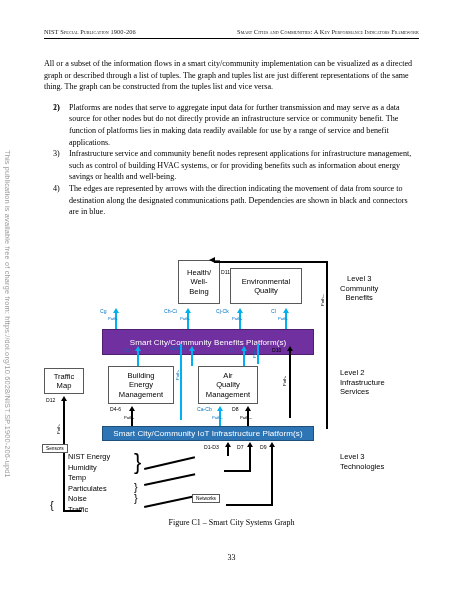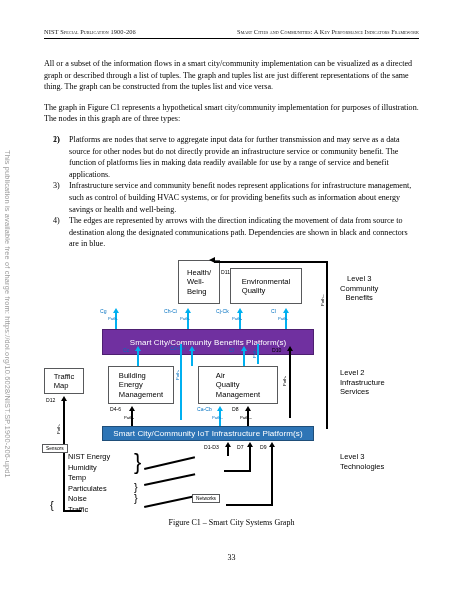--- a/index.html
+++ b/index.html
@@ -39,21 +39,21 @@
     padding-left:25px;position:relative;margin-bottom:0px;
   }
   ol.list li .num{position:absolute;left:9px;top:0;}
 
   
   .figure{position:absolute;left:28px;top:258px;width:408px;height:255px;}
   .fbox{
     position:absolute;border:1px solid #58595b;background:#fff;
     font-family:"Liberation Sans", sans-serif;
     font-size:7.6px;line-height:9.4px;color:#000;
-    display:flex;align-items:center;justify-content:center;text-align:left;
+    display:flex;align-items:center;justify-content:center;text-align:center;
     box-sizing:border-box;
   }
   .bar{
     position:absolute;box-sizing:border-box;
     font-family:"Liberation Sans", sans-serif;
     font-size:8px;color:#fff;display:flex;align-items:center;justify-content:center;
     letter-spacing:.1px;
   }
   .bar.benefits{background:#7030a0;border:1px solid #4d1f70;}
   .bar.iot{background:#2e75b6;border:1px solid #1f4e79;}
@@ -123,21 +123,20 @@
   <div class="header">
     <div class="hrow">
       <div class="hleft">NIST Special Publication 1900-206</div>
       <div class="hright">Smart Cities and Communities: A Key Performance Indicators Framework</div>
     </div>
     <div class="rule"></div>
   </div>
 
   <div class="body">
     <p class="para">All or a subset of the information flows in a smart city/community implementation can be visualized as a directed graph or described through a list of tuples. The graph and tuples list are just different representations of the same thing. The graph can be constructed from the tuples list and vice versa.</p>
-    <p class="para">The graph in Figure C1 represents a hypothetical smart city/community implementation for purposes of illustration. The nodes in this graph are of three types:</p>
     <ol class="list">
       <li>
         <span class="num">1)</span>
       </li>
       <li>
         <span class="num">2)</span>
         <span>Platforms are nodes that serve to aggregate input data for further transmission and may serve as a data source for other nodes but do not directly provide an infrastructure service or community benefit. The function of platforms lies in making data readily available for use by a range of service and benefit applications.</span>
       </li>
       <li>
         <span class="num">3)</span>
@@ -224,21 +223,21 @@
     <div class="vline" style="left:152px;top:86px;height:76px;background:#00b0f0;"></div>
     <div class="cap path rot" style="left:147px;top:122px;">Path₆</div>
 
     <div class="vline" style="left:229px;top:86px;height:20px;background:#00b0f0;"></div>
     <div class="cap path rot" style="left:224px;top:100px;">Path₅</div>
 
     <div class="fbox" style="left:16px;top:110px;width:40px;height:26px;">Traffic<br>Map</div>
 
     <div class="fbox" style="left:80px;top:108px;width:66px;height:38px;">Building<br>Energy<br>Management</div>
 
-    <div class="fbox" style="left:170px;top:108px;width:80px;height:38px;">Air<br>Quality<br>Management</div>
+    <div class="fbox" style="left:170px;top:108px;width:60px;height:38px;">Air<br>Quality<br>Management</div>
 
     <div class="arw black" style="left:32px;top:138px;width:8px;height:62px;">
       <div class="head"></div>
         <div class="shaft" style="top:4px;height:58px;"></div>
     </div>
     <div class="cap" style="left:18px;top:139px;">D12</div>
     <div class="cap pathk rot" style="left:28px;top:176px;">Path₇</div>
 
     <div class="arw black" style="left:100px;top:148px;width:8px;height:22px;">
       <div class="head"></div>

